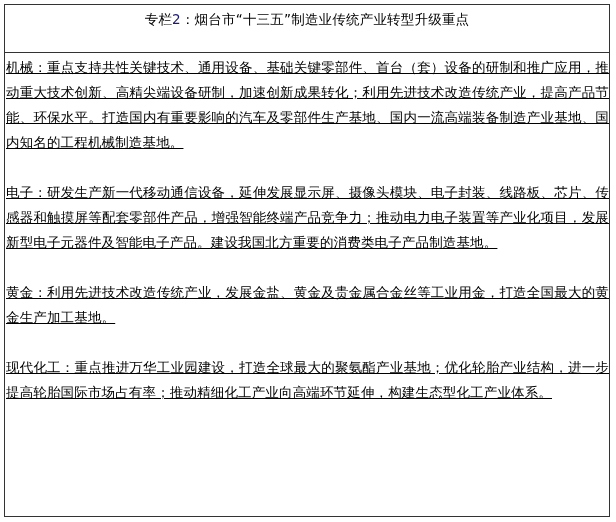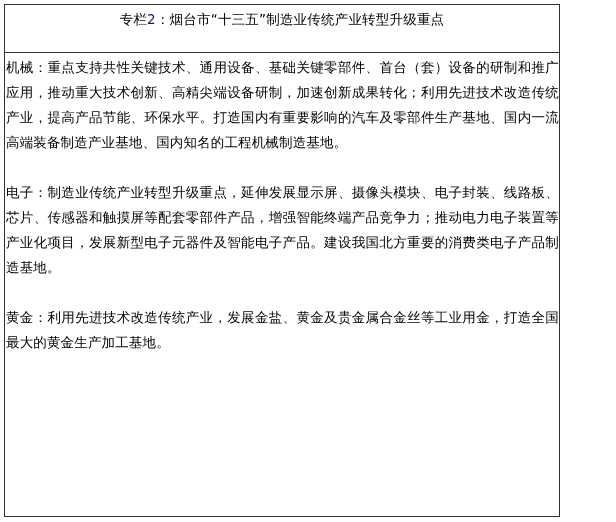--- a/index.html
+++ b/index.html
@@ -2,44 +2,46 @@
 <html><head>
 <meta charset="utf-8">
 <style>
   html, body { margin: 0; padding: 0; background: #ffffff; }
   body {
     width: 616px; height: 522px; position: relative; overflow: hidden;
     font-family: "DejaVu Sans", "Liberation Sans", sans-serif;
     color: #000;
   }
   .box {
-    position: absolute; left: 4px; top: 4px; width: 556px; height: 513px;
+    position: absolute; left: 4px; top: 4px; width: 606px; height: 513px;
     border: 1px solid #333;
     box-sizing: border-box;
   }
   .header {
     height: 48px; border-bottom: 1px solid #333;
     text-align: center; box-sizing: border-box;
     padding-top: 5px;
     font-size: 13.5px; line-height: 18px; letter-spacing: 0.2px;
   }
   .header .num { color: #1a1a6e; }
   .content {
     padding: 2px 0 0 1px;
     font-size: 13.5px; line-height: 25px;
     letter-spacing: 0.15px;
+    text-decoration: underline;
   }
   .para { margin: 0; text-align: justify; }
   .para + .para { margin-top: 25px; }
 </style>
 </head>
 <body>
 
 <div class="box">
   <div class="header">
     <span>专栏</span><span class="num">2</span><span>：烟台市“十三五”制造业传统产业转型升级重点</span>
   </div>
   <div class="content">
     <p class="para">机械：重点支持共性关键技术、通用设备、基础关键零部件、首台（套）设备的研制和推广应用，推动重大技术创新、高精尖端设备研制，加速创新成果转化；利用先进技术改造传统产业，提高产品节能、环保水平。打造国内有重要影响的汽车及零部件生产基地、国内一流高端装备制造产业基地、国内知名的工程机械制造基地。</p>
-    <p class="para">电子：制造业传统产业转型升级重点，延伸发展显示屏、摄像头模块、电子封装、线路板、芯片、传感器和触摸屏等配套零部件产品，增强智能终端产品竞争力；推动电力电子装置等产业化项目，发展新型电子元器件及智能电子产品。建设我国北方重要的消费类电子产品制造基地。</p>
+    <p class="para">电子：研发生产新一代移动通信设备，延伸发展显示屏、摄像头模块、电子封装、线路板、芯片、传感器和触摸屏等配套零部件产品，增强智能终端产品竞争力；推动电力电子装置等产业化项目，发展新型电子元器件及智能电子产品。建设我国北方重要的消费类电子产品制造基地。</p>
     <p class="para">黄金：利用先进技术改造传统产业，发展金盐、黄金及贵金属合金丝等工业用金，打造全国最大的黄金生产加工基地。</p>
+    <p class="para">现代化工：重点推进万华工业园建设，打造全球最大的聚氨酯产业基地；优化轮胎产业结构，进一步提高轮胎国际市场占有率；推动精细化工产业向高端环节延伸，构建生态型化工产业体系。</p>
   </div>
 </div>
 
 </body></html>

